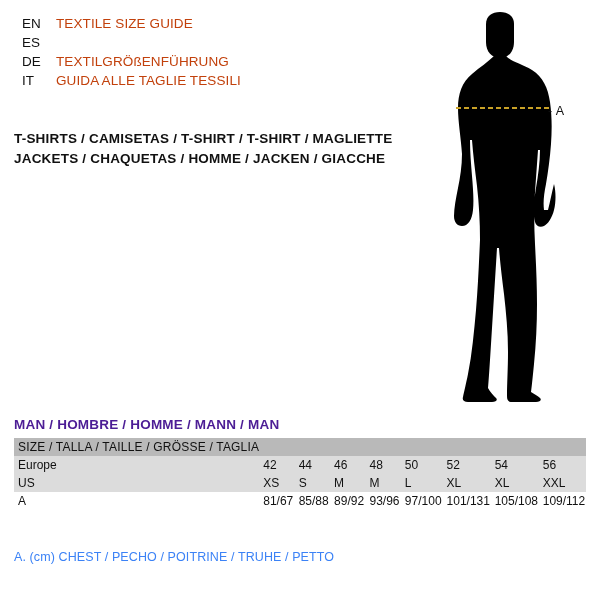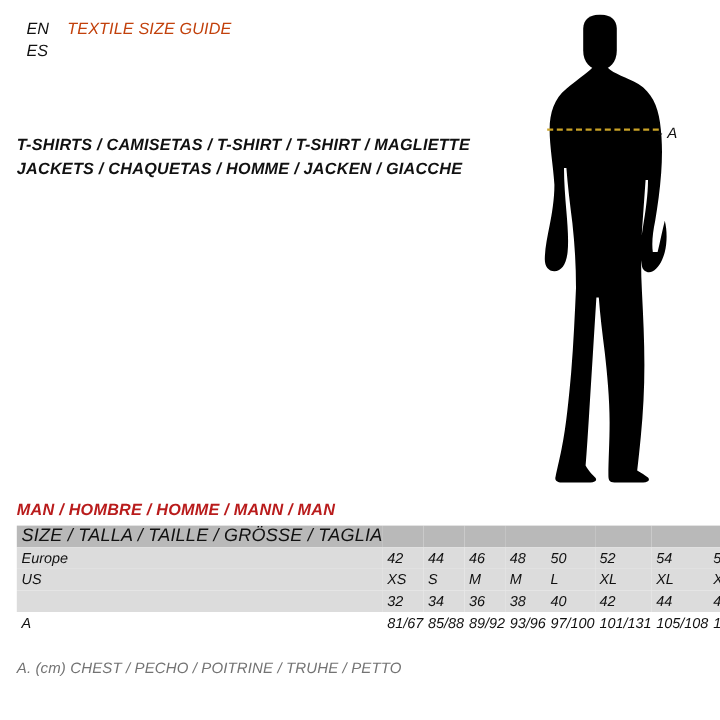--- a/index.html
+++ b/index.html
@@ -9,21 +9,20 @@
     background: #ffffff;
     font-family: "Liberation Sans", sans-serif;
     color: #1a1a1a;
     overflow: hidden;
   }
   #page {
     position: relative;
     width: 600px;
     height: 427px;
     background: #ffffff;
-    font-style: italic;
   }
 
   
   .lang-block {
     position: absolute;
     left: 22px;
     top: 16px;
     width: 380px;
   }
   .lang-row {
@@ -40,21 +39,21 @@
   }
   .lang-text {
     color: #c2410c;
     white-space: nowrap;
   }
 
   
   .cat-block {
     position: absolute;
     left: 14px;
-    top: 111px;
+    top: 129px;
     width: 420px;
   }
   .cat-row {
     font-size: 13.5px;
     font-weight: bold;
     height: 20px;
     line-height: 20px;
     letter-spacing: 0.2px;
     color: #111;
     white-space: nowrap;
@@ -81,21 +80,21 @@
   }
 
   
   .man-heading {
     position: absolute;
     left: 14px;
     top: 417px;
     font-size: 13.5px;
     font-weight: bold;
     letter-spacing: 0.2px;
-    color: #b91c1c;
+    color: #4c1d95;
     white-space: nowrap;
   }
 
   table.size-table {
     position: absolute;
     left: 14px;
     top: 438px;
     width: 572px;
     border-collapse: collapse;
     font-size: 12px;
@@ -103,50 +102,58 @@
   table.size-table td {
     padding: 0 0 0 4px;
     height: 18px;
     line-height: 18px;
     color: #111;
     font-size: 12px;
     white-space: nowrap;
   }
   tr.row-head td {
     background: #b9b9b9;
-    font-size: 15px;
+    font-size: 12px;
     letter-spacing: 0.2px;
   }
   tr.row-shade td { background: #dcdcdc; }
   tr.row-plain td { background: #ffffff; }
   .col-label { width: 86px; }
   .col-v { width: 60px; }
 
   .footnote {
     position: absolute;
     left: 14px;
     top: 550px;
     font-size: 12.5px;
-    color: #737373;
+    color: #3b82f6;
     letter-spacing: 0.1px;
     white-space: nowrap;
   }
 </style>
 </head>
 <body>
 
 <div id="page">
 
   <div class="lang-block">
     <div class="lang-row">
       <span class="lang-code">EN</span>
       <span class="lang-text">TEXTILE SIZE GUIDE</span>
     </div>
     <div class="lang-row">
       <span class="lang-code">ES</span>
+    </div>
+    <div class="lang-row">
+      <span class="lang-code">DE</span>
+      <span class="lang-text">TEXTILGRÖßENFÜHRUNG</span>
+    </div>
+    <div class="lang-row">
+      <span class="lang-code">IT</span>
+      <span class="lang-text">GUIDA ALLE TAGLIE TESSILI</span>
     </div>
   </div>
 
   <div class="cat-block">
     <div class="cat-row">T-SHIRTS / CAMISETAS / T-SHIRT / T-SHIRT / MAGLIETTE</div>
     <div class="cat-row">JACKETS / CHAQUETAS / HOMME / JACKEN / GIACCHE</div>
   </div>
 
   <div class="figure-wrap">
     <svg width="200" height="392" viewBox="0 0 200 392" xmlns="http://www.w3.org/2000/svg">
@@ -246,31 +253,20 @@
       <td class="col-v">XS</td>
       <td class="col-v">S</td>
       <td class="col-v">M</td>
       <td class="col-v">M</td>
       <td class="col-v">L</td>
       <td class="col-v">XL</td>
       <td class="col-v">XL</td>
       <td class="col-v">XXL</td>
     </tr>
 
-    <tr class="row-shade">
-      <td class="col-label"></td>
-      <td class="col-v">32</td>
-      <td class="col-v">34</td>
-      <td class="col-v">36</td>
-      <td class="col-v">38</td>
-      <td class="col-v">40</td>
-      <td class="col-v">42</td>
-      <td class="col-v">44</td>
-      <td class="col-v">46</td>
-    </tr>
 
     <tr class="row-plain">
       <td class="col-label">A</td>
       <td class="col-v">81/67</td>
       <td class="col-v">85/88</td>
       <td class="col-v">89/92</td>
       <td class="col-v">93/96</td>
       <td class="col-v">97/100</td>
       <td class="col-v">101/131</td>
       <td class="col-v">105/108</td>

